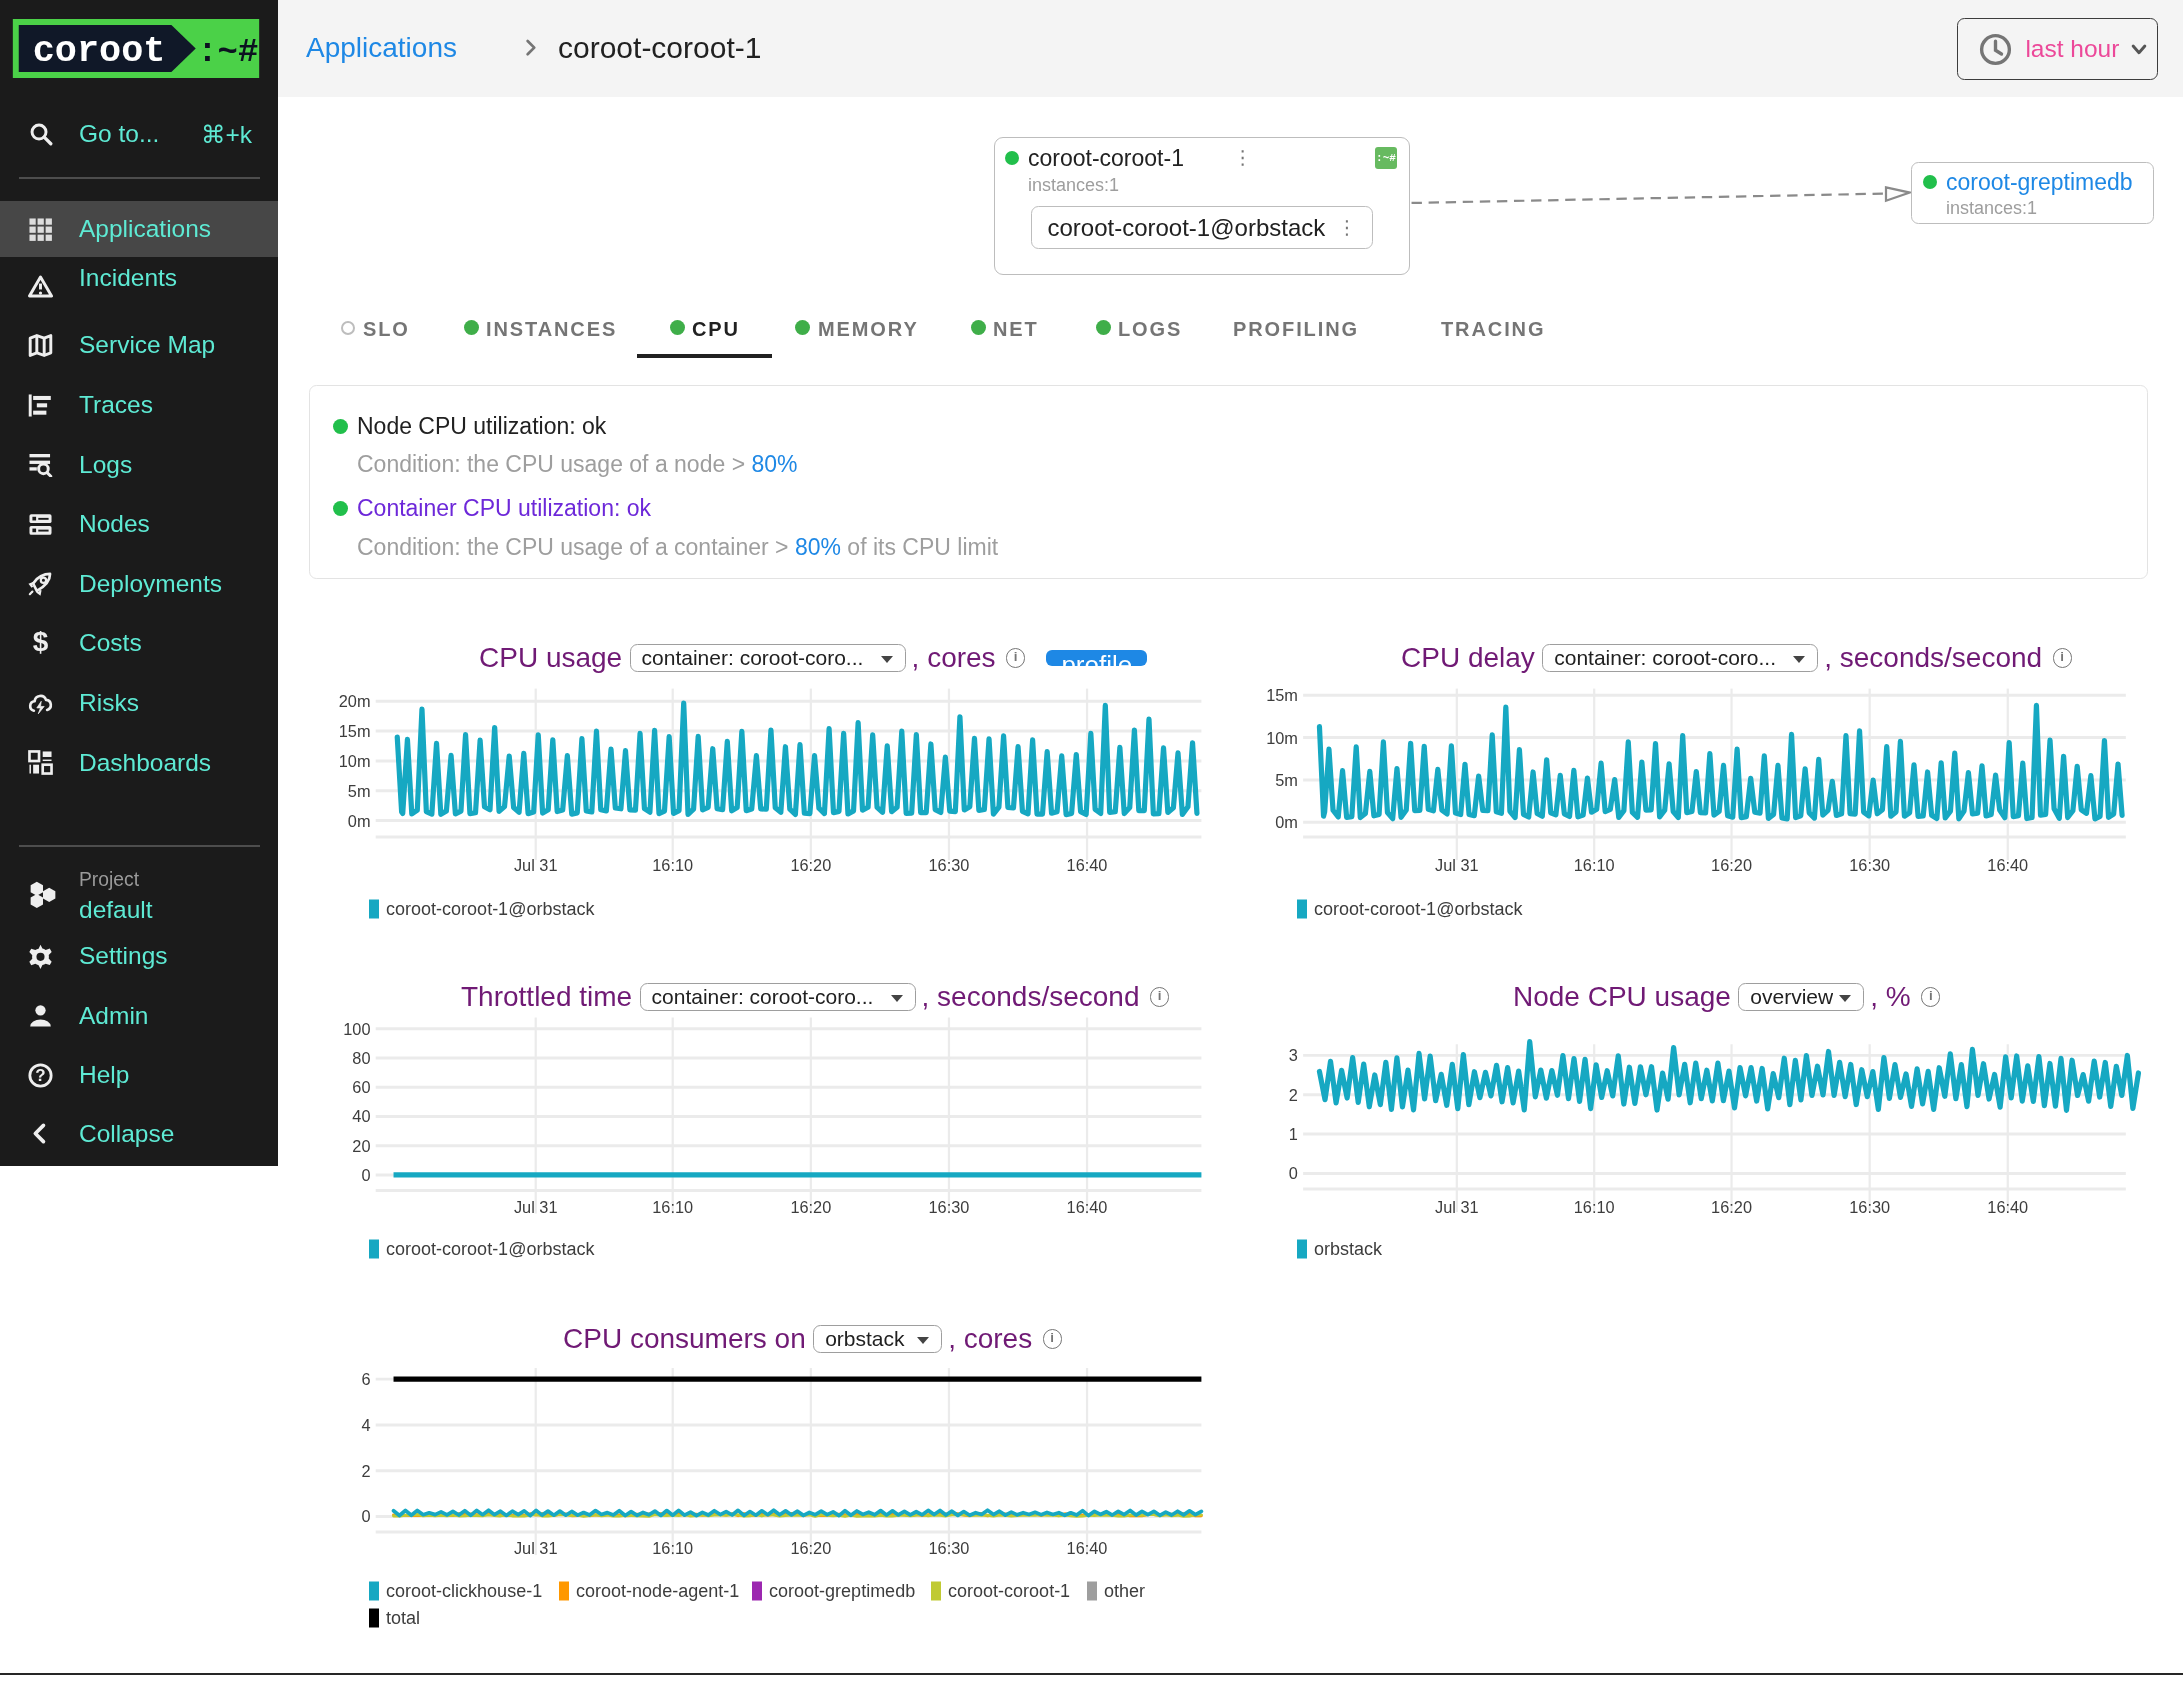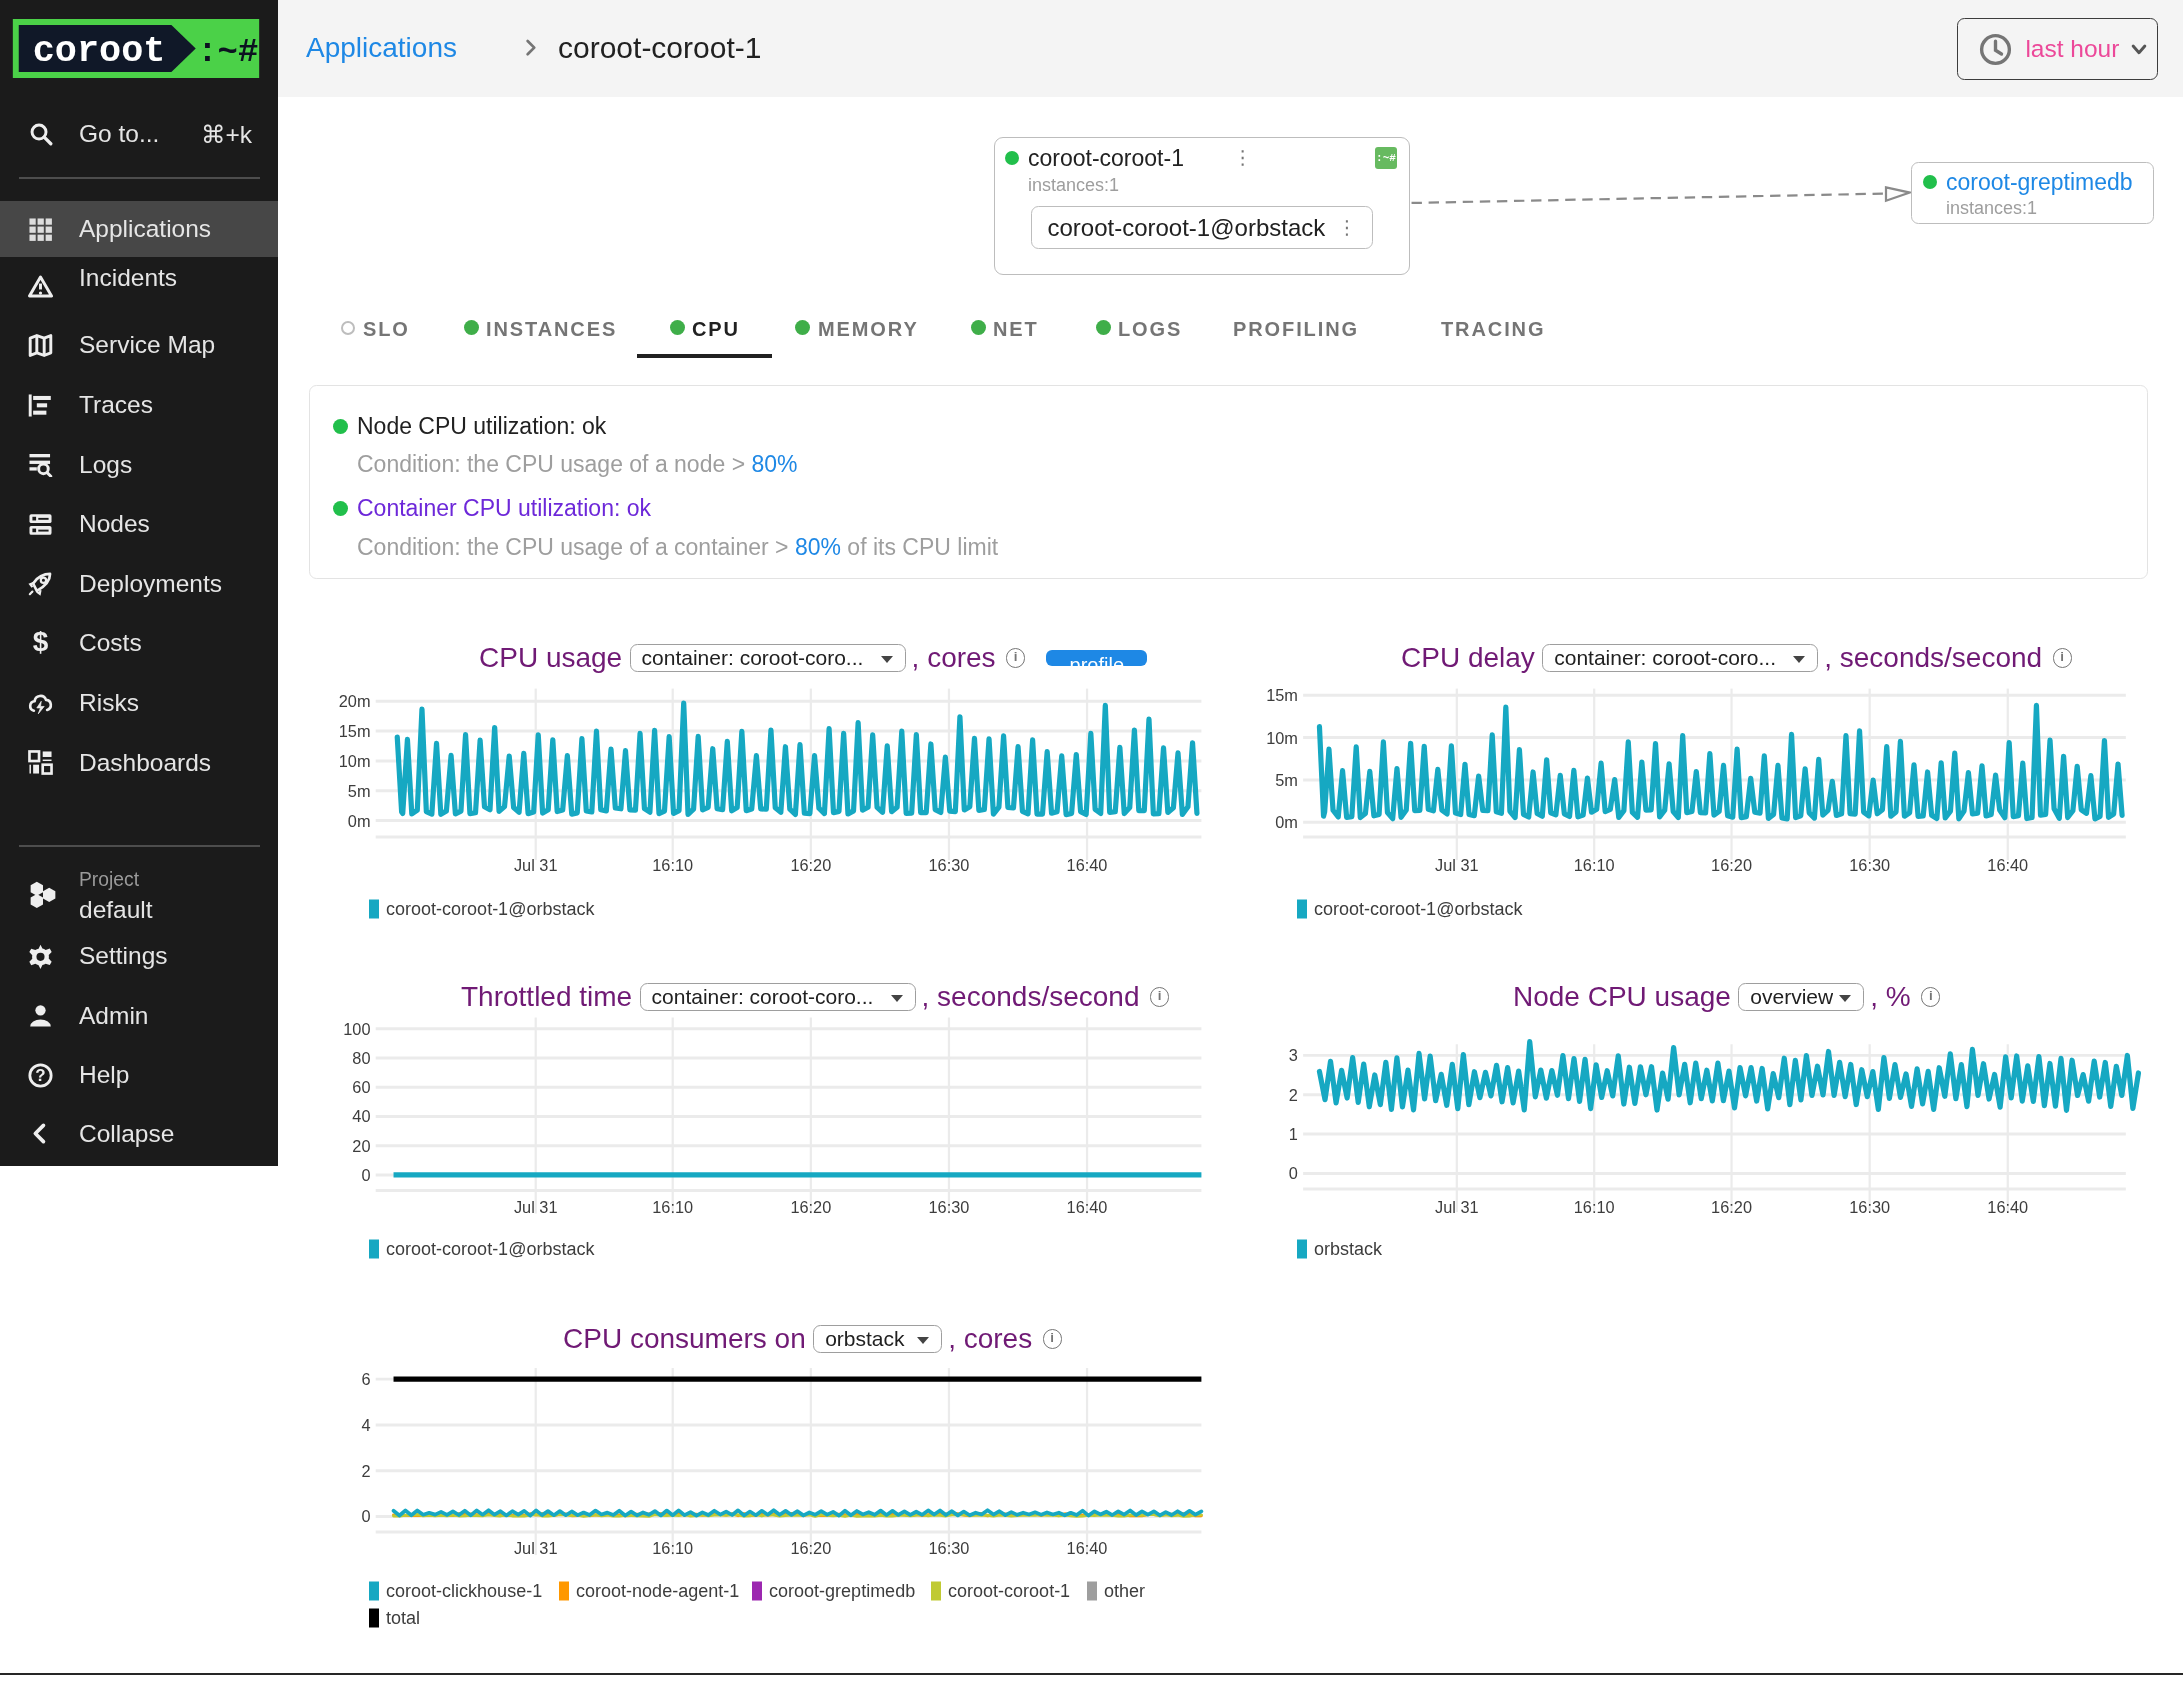--- a/index.html
+++ b/index.html
@@ -4,21 +4,21 @@
 html,body{width:2183px;height:1692px;background:#fff;font-family:"Liberation Sans",sans-serif}
 .a{position:absolute}
 .cy{transform:translateY(-50%)}
 .row{position:absolute;display:flex;align-items:center;white-space:nowrap}
 .sel{border:1.5px solid #9e9e9e;border-radius:7.4px;background:#fff;display:flex;align-items:center;height:28px;color:#212121;font-size:21px;padding-left:11px;position:relative;flex:none}
 .caret{width:0;height:0;border-left:6px solid transparent;border-right:6px solid transparent;border-top:7.4px solid #444;position:absolute;right:12px;top:11px}
 .info{width:19.3px;height:19.3px;border:1.9px solid #757575;border-radius:50%;color:#757575;font-size:13.4px;text-align:center;line-height:15.6px;font-weight:bold;flex:none}
 .ttl{font-size:28px;color:#701a75}
 .leg{position:absolute;display:flex;align-items:center;font-size:18px;color:#3d3d3d;white-space:nowrap}
 .lsq{width:9.7px;height:18.6px;margin-right:7.4px;flex:none}
-.mrow{position:absolute;left:79px;color:#e5e5e5;font-size:24.5px;white-space:nowrap}
+.mrow{position:absolute;left:79px;color:#5eead4;font-size:24.5px;white-space:nowrap}
 </style></head><body>
 <div style="position:relative;width:2183px;height:1692px;overflow:hidden">
 <div class="a" style="left:278px;top:0;width:1905px;height:97px;background:#f4f4f4"></div>
 <div class="a" style="left:0;top:1673px;width:2183px;height:2.2px;background:#262626"></div>
 <svg style="position:absolute;left:0;top:0" width="2183" height="1692" viewBox="0 0 2940 2278" font-family="Liberation Sans, sans-serif">
       <line x1="506" y1="944" x2="1618" y2="944" stroke="#ebebeb" stroke-width="4"></line>
       <text x="499" y="952" font-size="22" fill="#3d3d3d" text-anchor="end">20m</text>
       <line x1="506" y1="984.2" x2="1618" y2="984.2" stroke="#ebebeb" stroke-width="4"></line>
       <text x="499" y="992.2" font-size="22" fill="#3d3d3d" text-anchor="end">15m</text>
       <line x1="506" y1="1024.4" x2="1618" y2="1024.4" stroke="#ebebeb" stroke-width="4"></line>
@@ -298,21 +298,21 @@
 <div class="a cy" style="left:357px;top:464px;font-size:23px;color:#9e9e9e;white-space:nowrap">Condition: the CPU usage of a node &gt; <span style="color:#1e88e5">80%</span></div>
 <div class="a cy" style="left:357px;top:547px;font-size:23px;color:#9e9e9e;white-space:nowrap">Condition: the CPU usage of a container &gt; <span style="color:#1e88e5">80%</span> of its CPU limit</div>
 <div class="row" style="left:479px;top:658px;transform:translateY(-50%)">
       <span class="ttl">CPU usage</span>
       <div class="sel" style="width:276px;margin-left:7.4px">
         <span style="overflow:hidden;white-space:nowrap">container: coroot-coro...</span>
         <span class="caret"></span>
       </div>
       <span class="ttl" style="margin-left:6px">, cores</span>
       <span class="info" style="margin-left:10.4px">i</span>
-      <span style="margin-left:21px;width:101px;height:16px;background:#1e88e5;border-radius:6px;color:#fff;font-size:20px;text-align:center;line-height:31px;flex:none">profile</span>
+      <span style="margin-left:21px;width:101px;height:16px;background:#1e88e5;border-radius:6px;color:#fff;font-size:26px;text-align:center;line-height:31px;flex:none">profile</span>
     </div>
 <div class="leg" style="left:369px;top:909px;transform:translateY(-50%)"><span class="lsq" style="background:#16a8c2"></span>coroot-coroot-1@orbstack</div>
 <div class="row" style="left:1401px;top:658px;transform:translateY(-50%)">
       <span class="ttl">CPU delay</span>
       <div class="sel" style="width:276px;margin-left:7.4px">
         <span style="overflow:hidden;white-space:nowrap">container: coroot-coro...</span>
         <span class="caret"></span>
       </div>
       <span class="ttl" style="margin-left:6px">, seconds/second</span>
       <span class="info" style="margin-left:10.4px">i</span>

